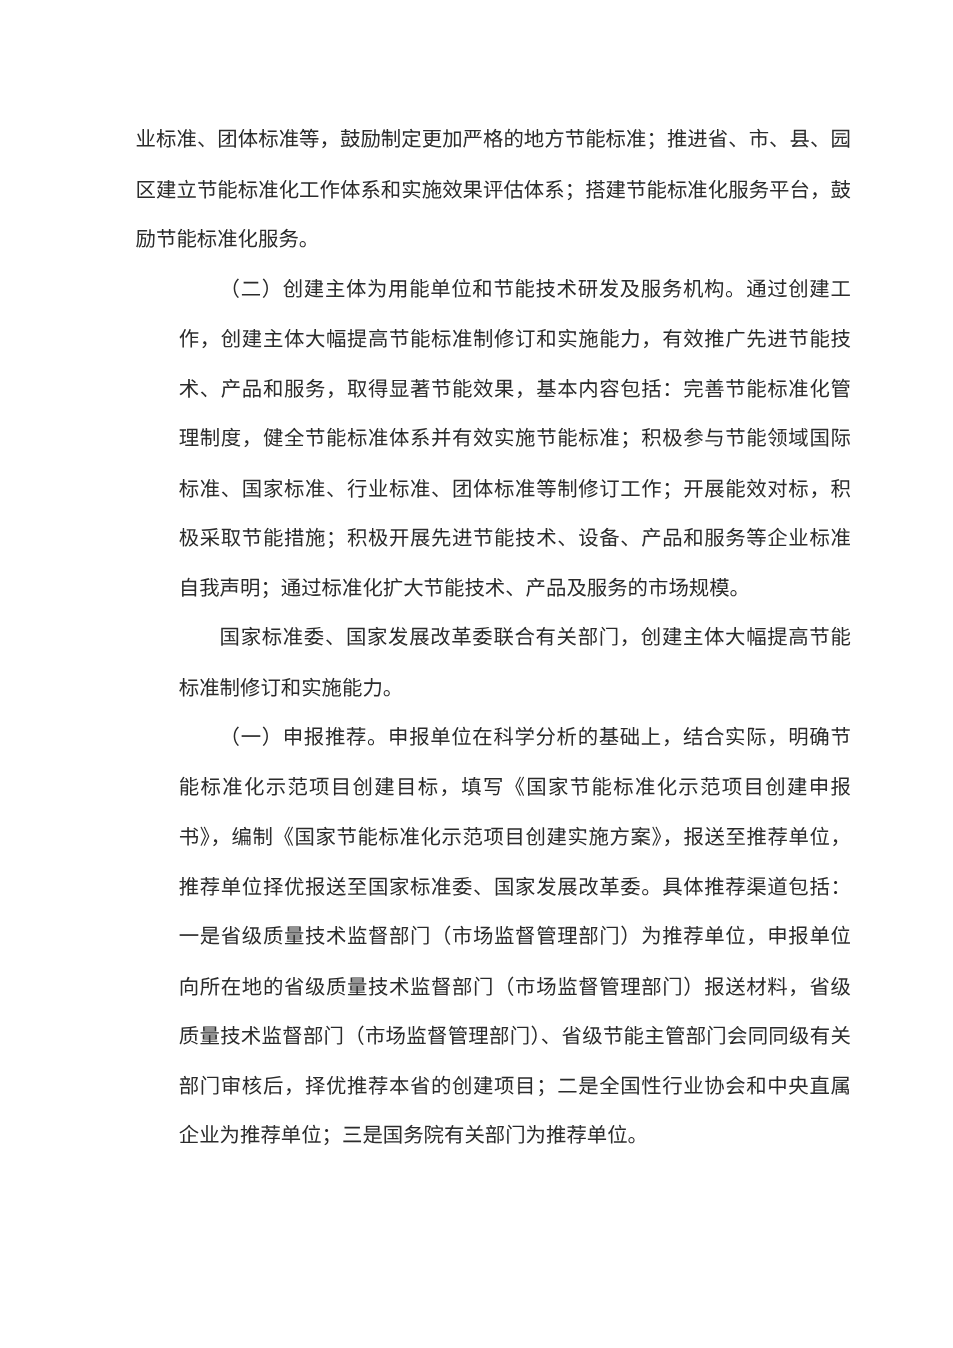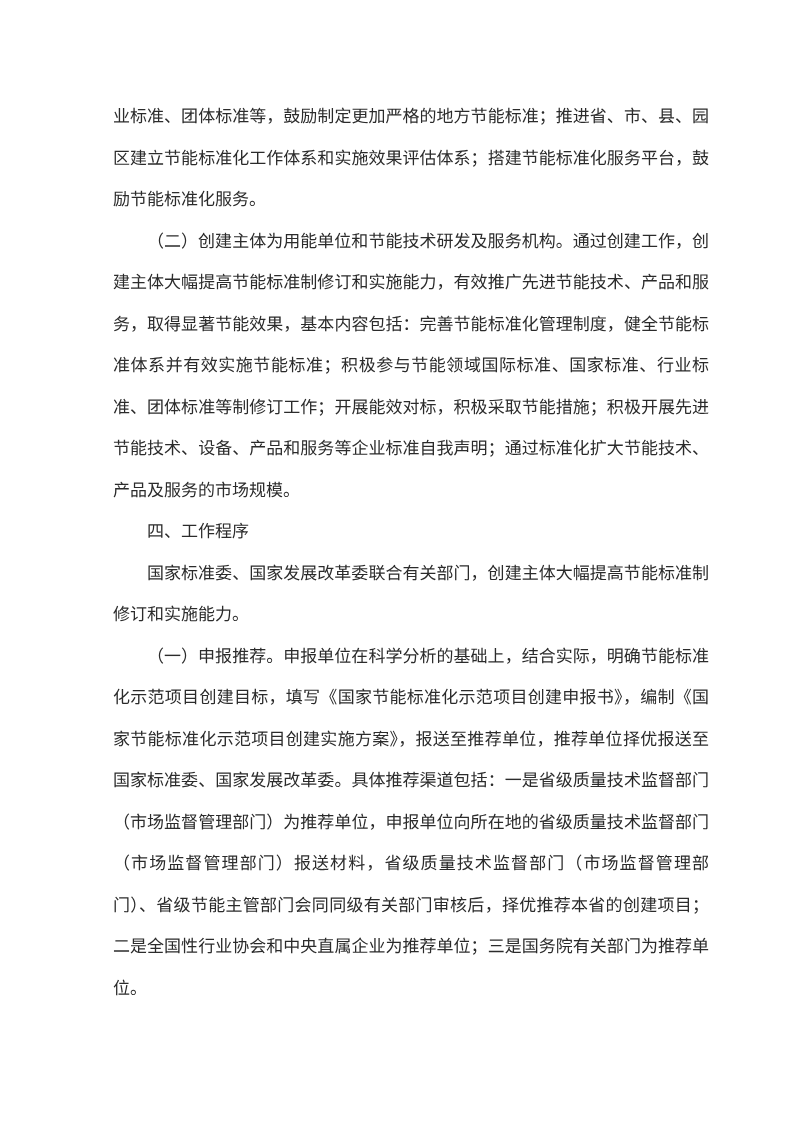--- a/index.html
+++ b/index.html
@@ -27,26 +27,26 @@
     text-justify: inter-ideograph;
     font-weight: 400;
     word-break: normal;
   }
   .para {
     margin: 0;
     padding: 0;
   }
   .para.indent {
     text-indent: 2em;
+    margin-left: 36px;
   }
 </style>
 </head>
 <body>
 
 <div class="page">
   <div class="doc">
     <p class="para">业标准、团体标准等，鼓励制定更加严格的地方节能标准；推进省、市、县、园区建立节能标准化工作体系和实施效果评估体系；搭建节能标准化服务平台，鼓励节能标准化服务。</p>
     <p class="para indent">（二）创建主体为用能单位和节能技术研发及服务机构。通过创建工作，创建主体大幅提高节能标准制修订和实施能力，有效推广先进节能技术、产品和服务，取得显著节能效果，基本内容包括：完善节能标准化管理制度，健全节能标准体系并有效实施节能标准；积极参与节能领域国际标准、国家标准、行业标准、团体标准等制修订工作；开展能效对标，积极采取节能措施；积极开展先进节能技术、设备、产品和服务等企业标准自我声明；通过标准化扩大节能技术、产品及服务的市场规模。</p>
-    <p class="para indent">四、工作程序</p>
     <p class="para indent">国家标准委、国家发展改革委联合有关部门，创建主体大幅提高节能标准制修订和实施能力。</p>
     <p class="para indent">（一）申报推荐。申报单位在科学分析的基础上，结合实际，明确节能标准化示范项目创建目标，填写《国家节能标准化示范项目创建申报书》，编制《国家节能标准化示范项目创建实施方案》，报送至推荐单位，推荐单位择优报送至国家标准委、国家发展改革委。具体推荐渠道包括：一是省级质量技术监督部门（市场监督管理部门）为推荐单位，申报单位向所在地的省级质量技术监督部门（市场监督管理部门）报送材料，省级质量技术监督部门（市场监督管理部门）、省级节能主管部门会同同级有关部门审核后，择优推荐本省的创建项目；二是全国性行业协会和中央直属企业为推荐单位；三是国务院有关部门为推荐单位。</p>
   </div>
 </div>
 
 </body></html>

